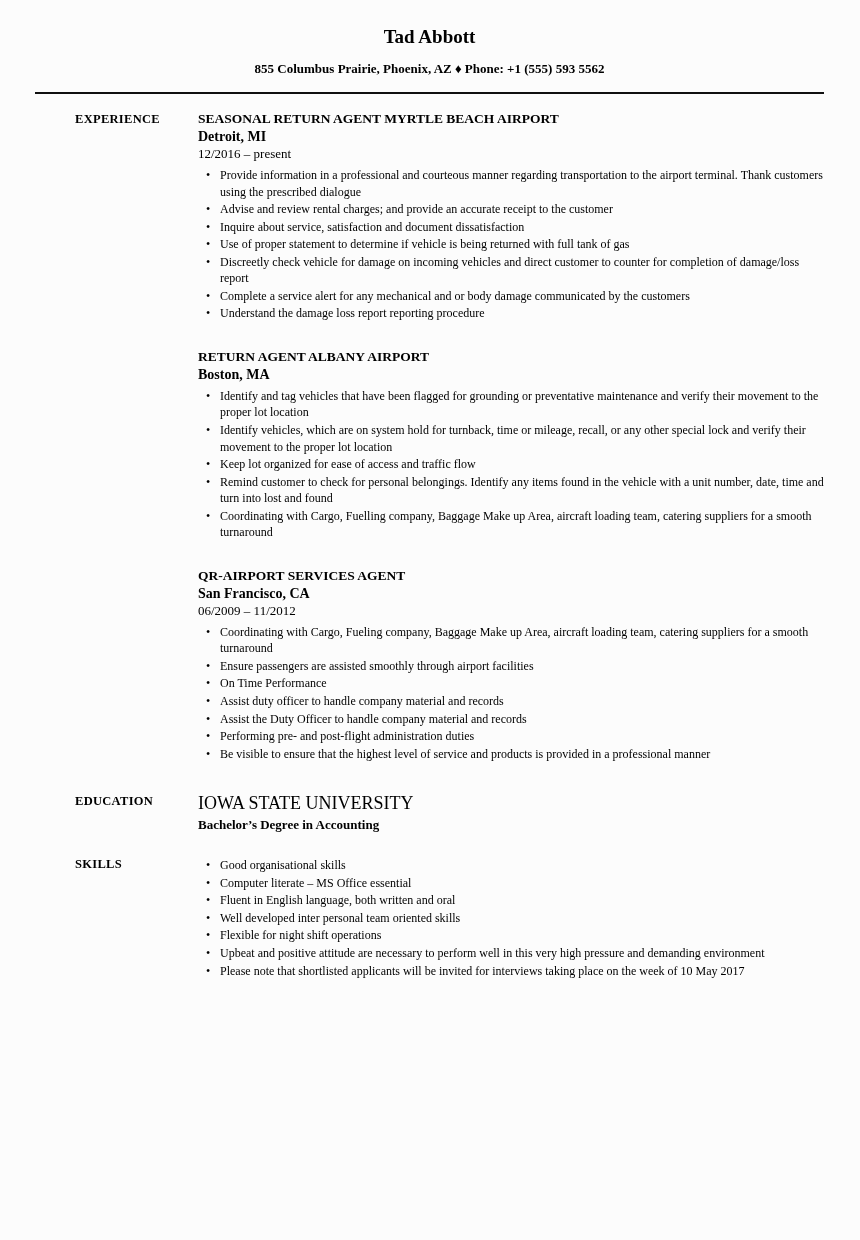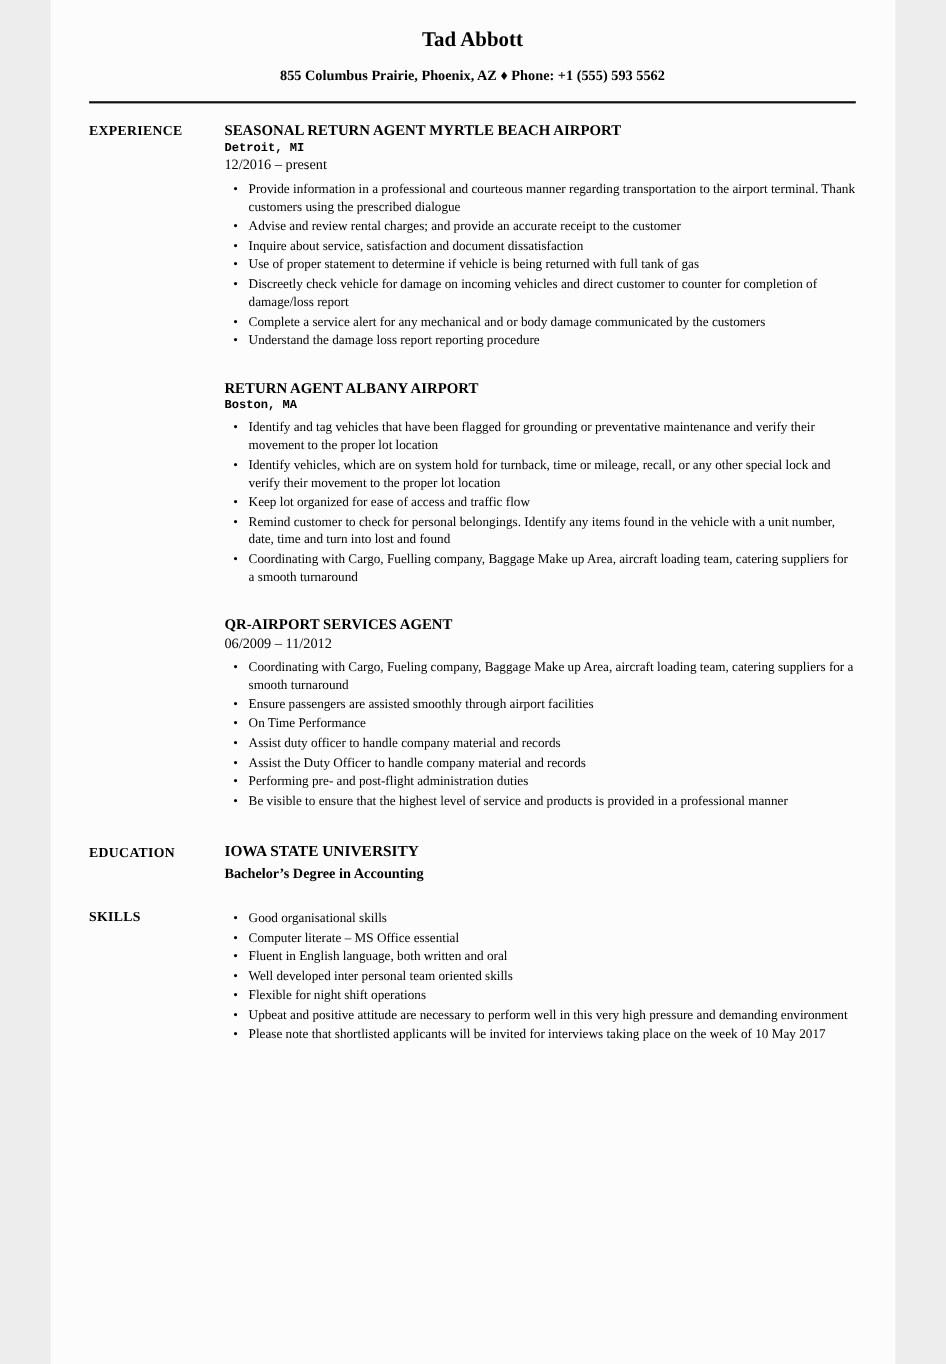--- a/index.html
+++ b/index.html
@@ -3,72 +3,72 @@
 <meta charset="utf-8">
 <style>
   * { margin: 0; padding: 0; box-sizing: border-box; }
   html, body { background: #ededed; }
   body {
     font-family: "Liberation Serif", serif;
     color: #000;
     -webkit-font-smoothing: antialiased;
   }
   .page {
-    width: 768px;
+    width: 860px;
     min-height: 1240px;
     margin: 0 auto;
     background: #fcfcfc;
     padding: 26px 36px 60px 35px;
   }
   
   .header { text-align: center; }
   .name { font-size: 19px; font-weight: bold; }
   .contact { font-size: 13px; font-weight: bold; margin-top: 13px; }
   .rule { border: none; border-top: 2px solid #101010; margin-top: 15px; }
 
   
-  .section { display: flex; align-items: flex-start; }
+  .section { display: flex; align-items: flex-start; margin-left: 40px; }
   .section-experience { margin-top: 17px; }
   .section-education { margin-top: 31px; }
   .section-skills { margin-top: 23px; }
   .side-label {
     flex: 0 0 123px;
     width: 123px;
     font-size: 12.5px;
     font-weight: bold;
     letter-spacing: 0.3px;
     padding-top: 1px;
   }
   .section-content { flex: 1; min-width: 0; }
 
   
   .job + .job { margin-top: 27px; }
   .job-title { font-size: 13.5px; font-weight: bold; }
-  .job-location { font-size: 11px; font-weight: bold; margin-top: 2px; font-family: Liberation Mono, monospace; }
+  .job-location { font-size: 14px; font-weight: bold; margin-top: 2px; }
   .job-dates { font-size: 13px; margin-top: 1px; }
 
   
   .bullets { list-style: none; margin-top: 5px; }
   .bullets li {
     position: relative;
     padding-left: 22px;
     font-size: 12px;
     line-height: 1.38;
     margin-top: 1px;
   }
   .bullets li::before {
     content: "•";
     position: absolute;
     left: 8px;
     top: 0;
   }
   .skills-bullets { margin-top: 0; }
 
   
-  .school { font-size: 14px; font-weight: bold; }
+  .school { font-size: 18px; font-weight: normal; }
   .degree { font-size: 13px; font-weight: bold; margin-top: 3px; }
 </style>
 </head>
 <body>
 
 <div class="page">
 
   <header class="header">
     <h1 class="name">Tad Abbott</h1>
     <div class="contact">855 Columbus Prairie, Phoenix, AZ ♦ Phone: +1 (555) 593 5562</div>
@@ -104,20 +104,21 @@
         <li class="bullet">Identify and tag vehicles that have been flagged for grounding or preventative maintenance and verify their movement to the proper lot location</li>
             <li class="bullet">Identify vehicles, which are on system hold for turnback, time or mileage, recall, or any other special lock and verify their movement to the proper lot location</li>
             <li class="bullet">Keep lot organized for ease of access and traffic flow</li>
             <li class="bullet">Remind customer to check for personal belongings. Identify any items found in the vehicle with a unit number, date, time and turn into lost and found</li>
             <li class="bullet">Coordinating with Cargo, Fuelling company, Baggage Make up Area, aircraft loading team, catering suppliers for a smooth turnaround</li>
           </ul>
       </article>
 
       <article class="job">
         <h2 class="job-title">QR-AIRPORT SERVICES AGENT</h2>
+        <div class="job-location">San Francisco, CA</div>
         <div class="job-dates">06/2009 – 11/2012</div>
         <ul class="bullets">
 
         <li class="bullet">Coordinating with Cargo, Fueling company, Baggage Make up Area, aircraft loading team, catering suppliers for a smooth turnaround</li>
             <li class="bullet">Ensure passengers are assisted smoothly through airport facilities</li>
             <li class="bullet">On Time Performance</li>
             <li class="bullet">Assist duty officer to handle company material and records</li>
             <li class="bullet">Assist the Duty Officer to handle company material and records</li>
             <li class="bullet">Performing pre- and post-flight administration duties</li>
             <li class="bullet">Be visible to ensure that the highest level of service and products is provided in a professional manner</li>

